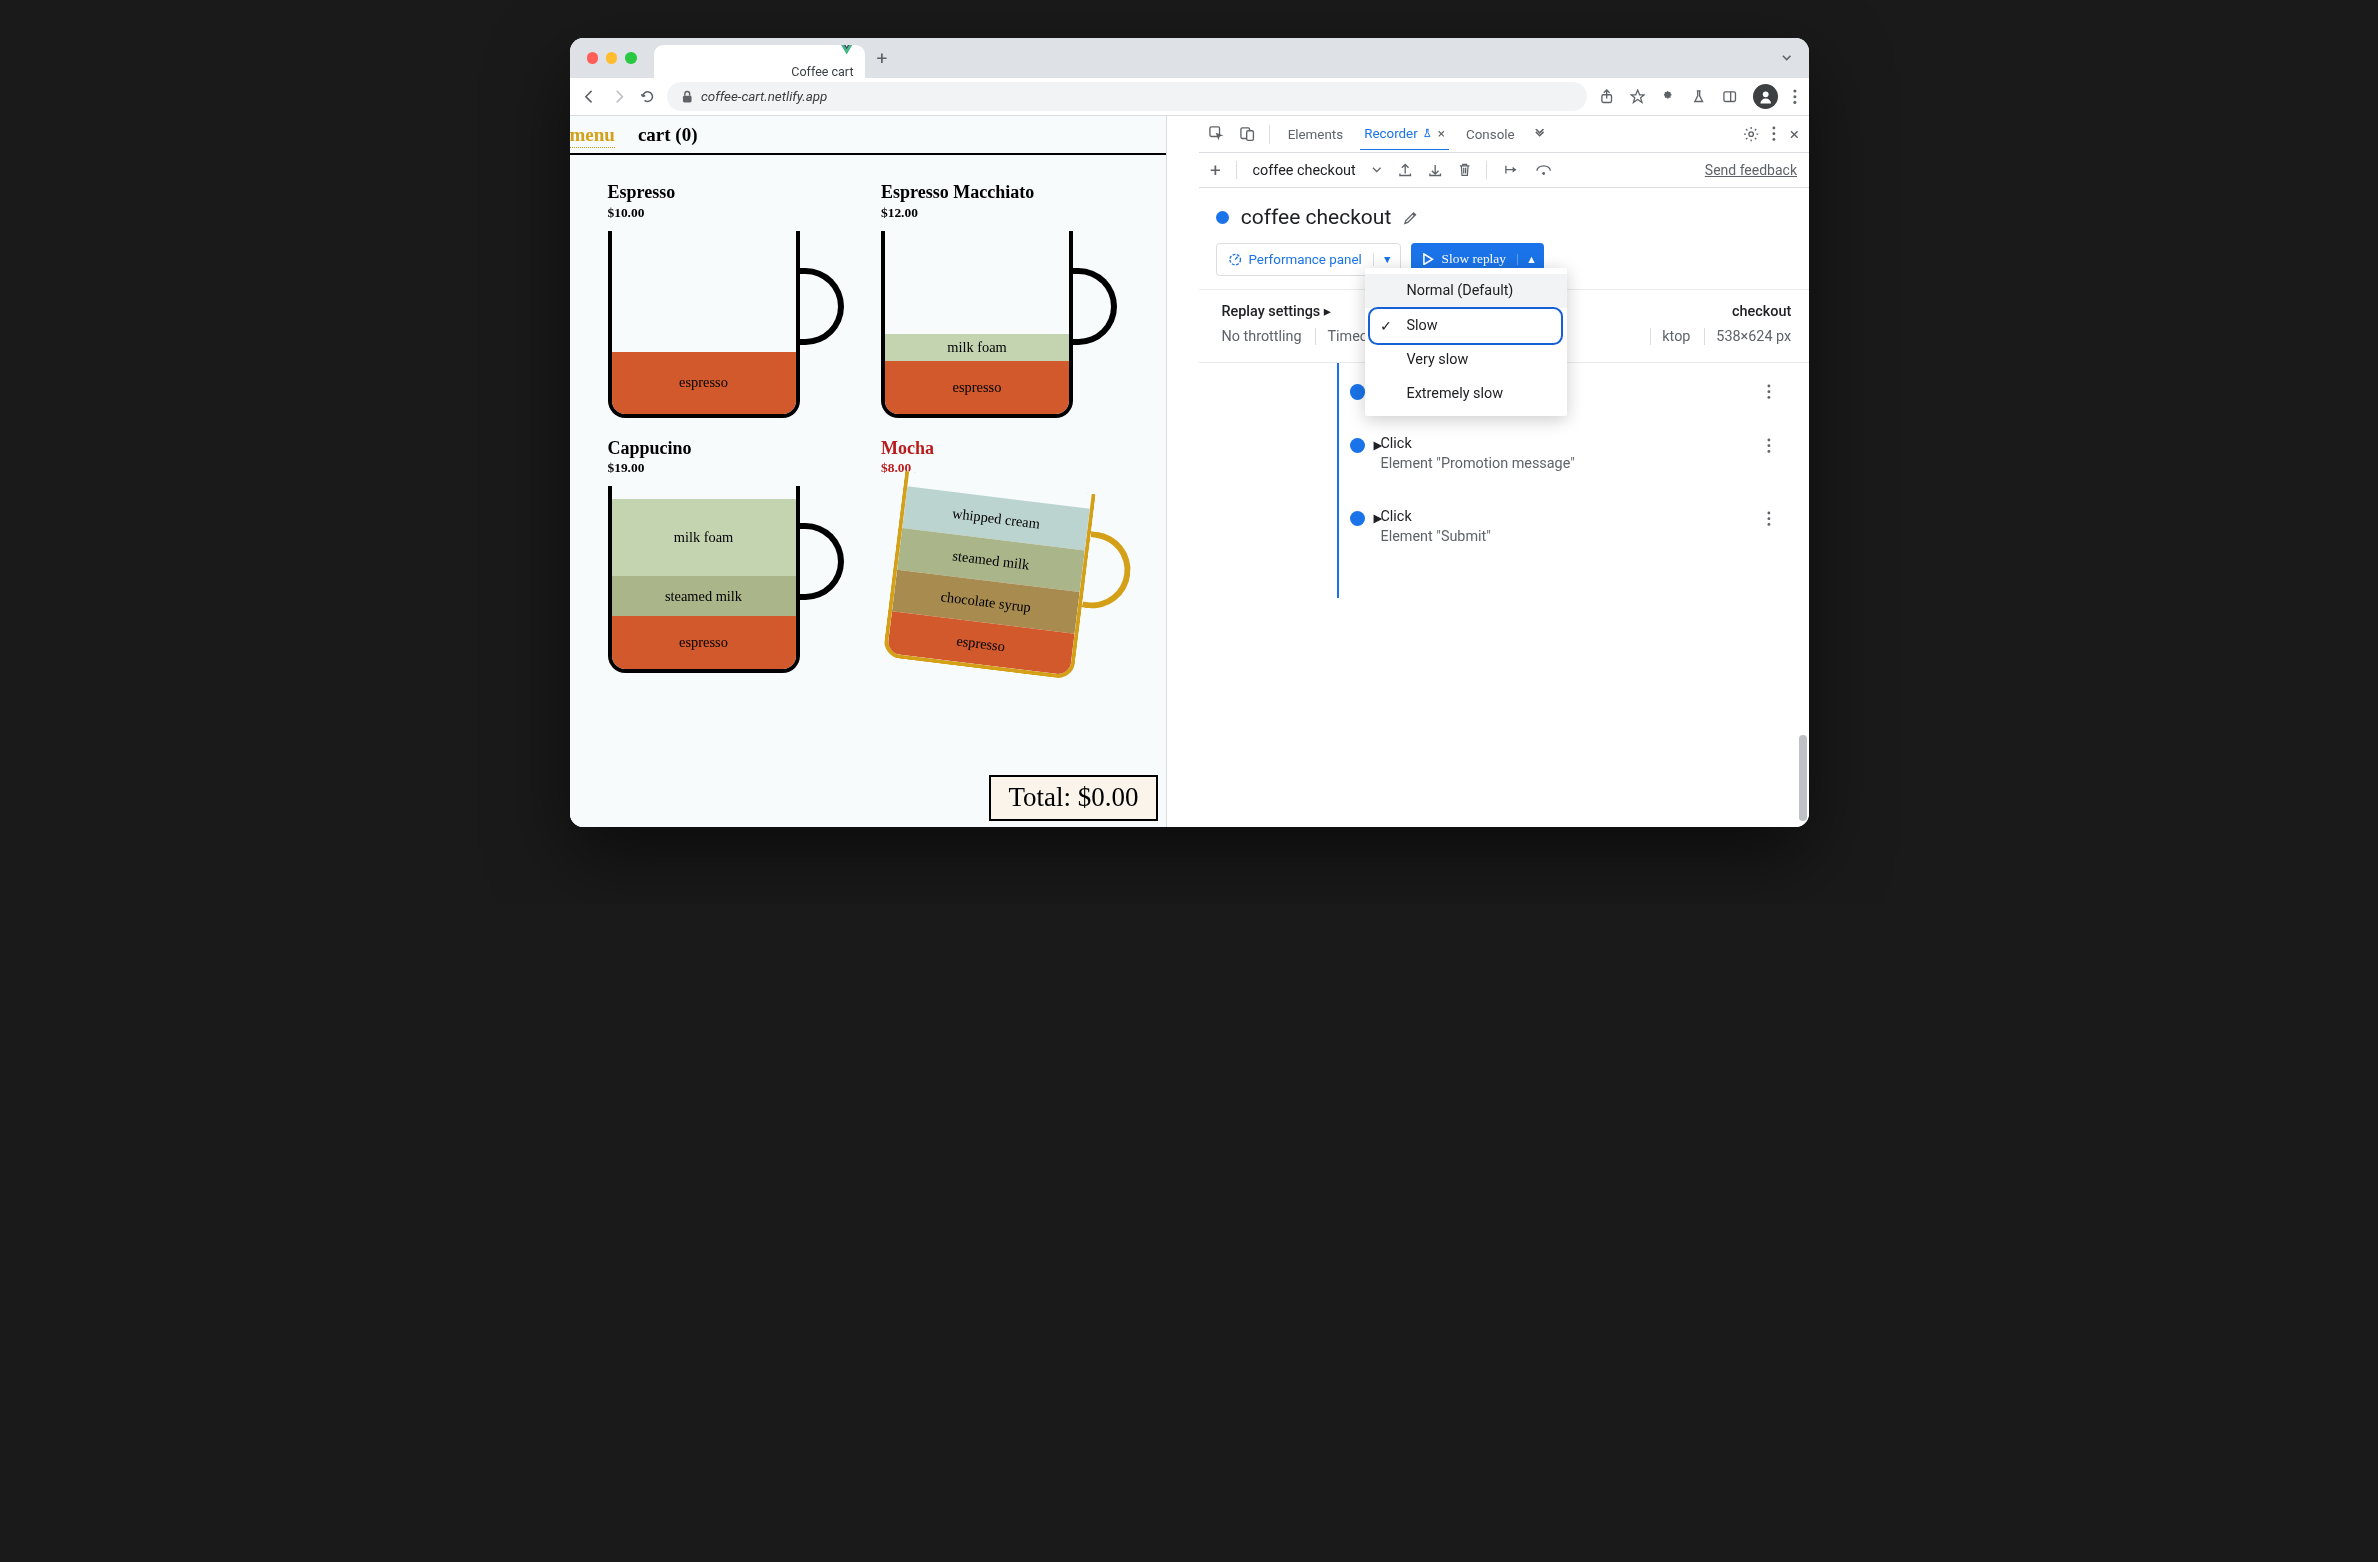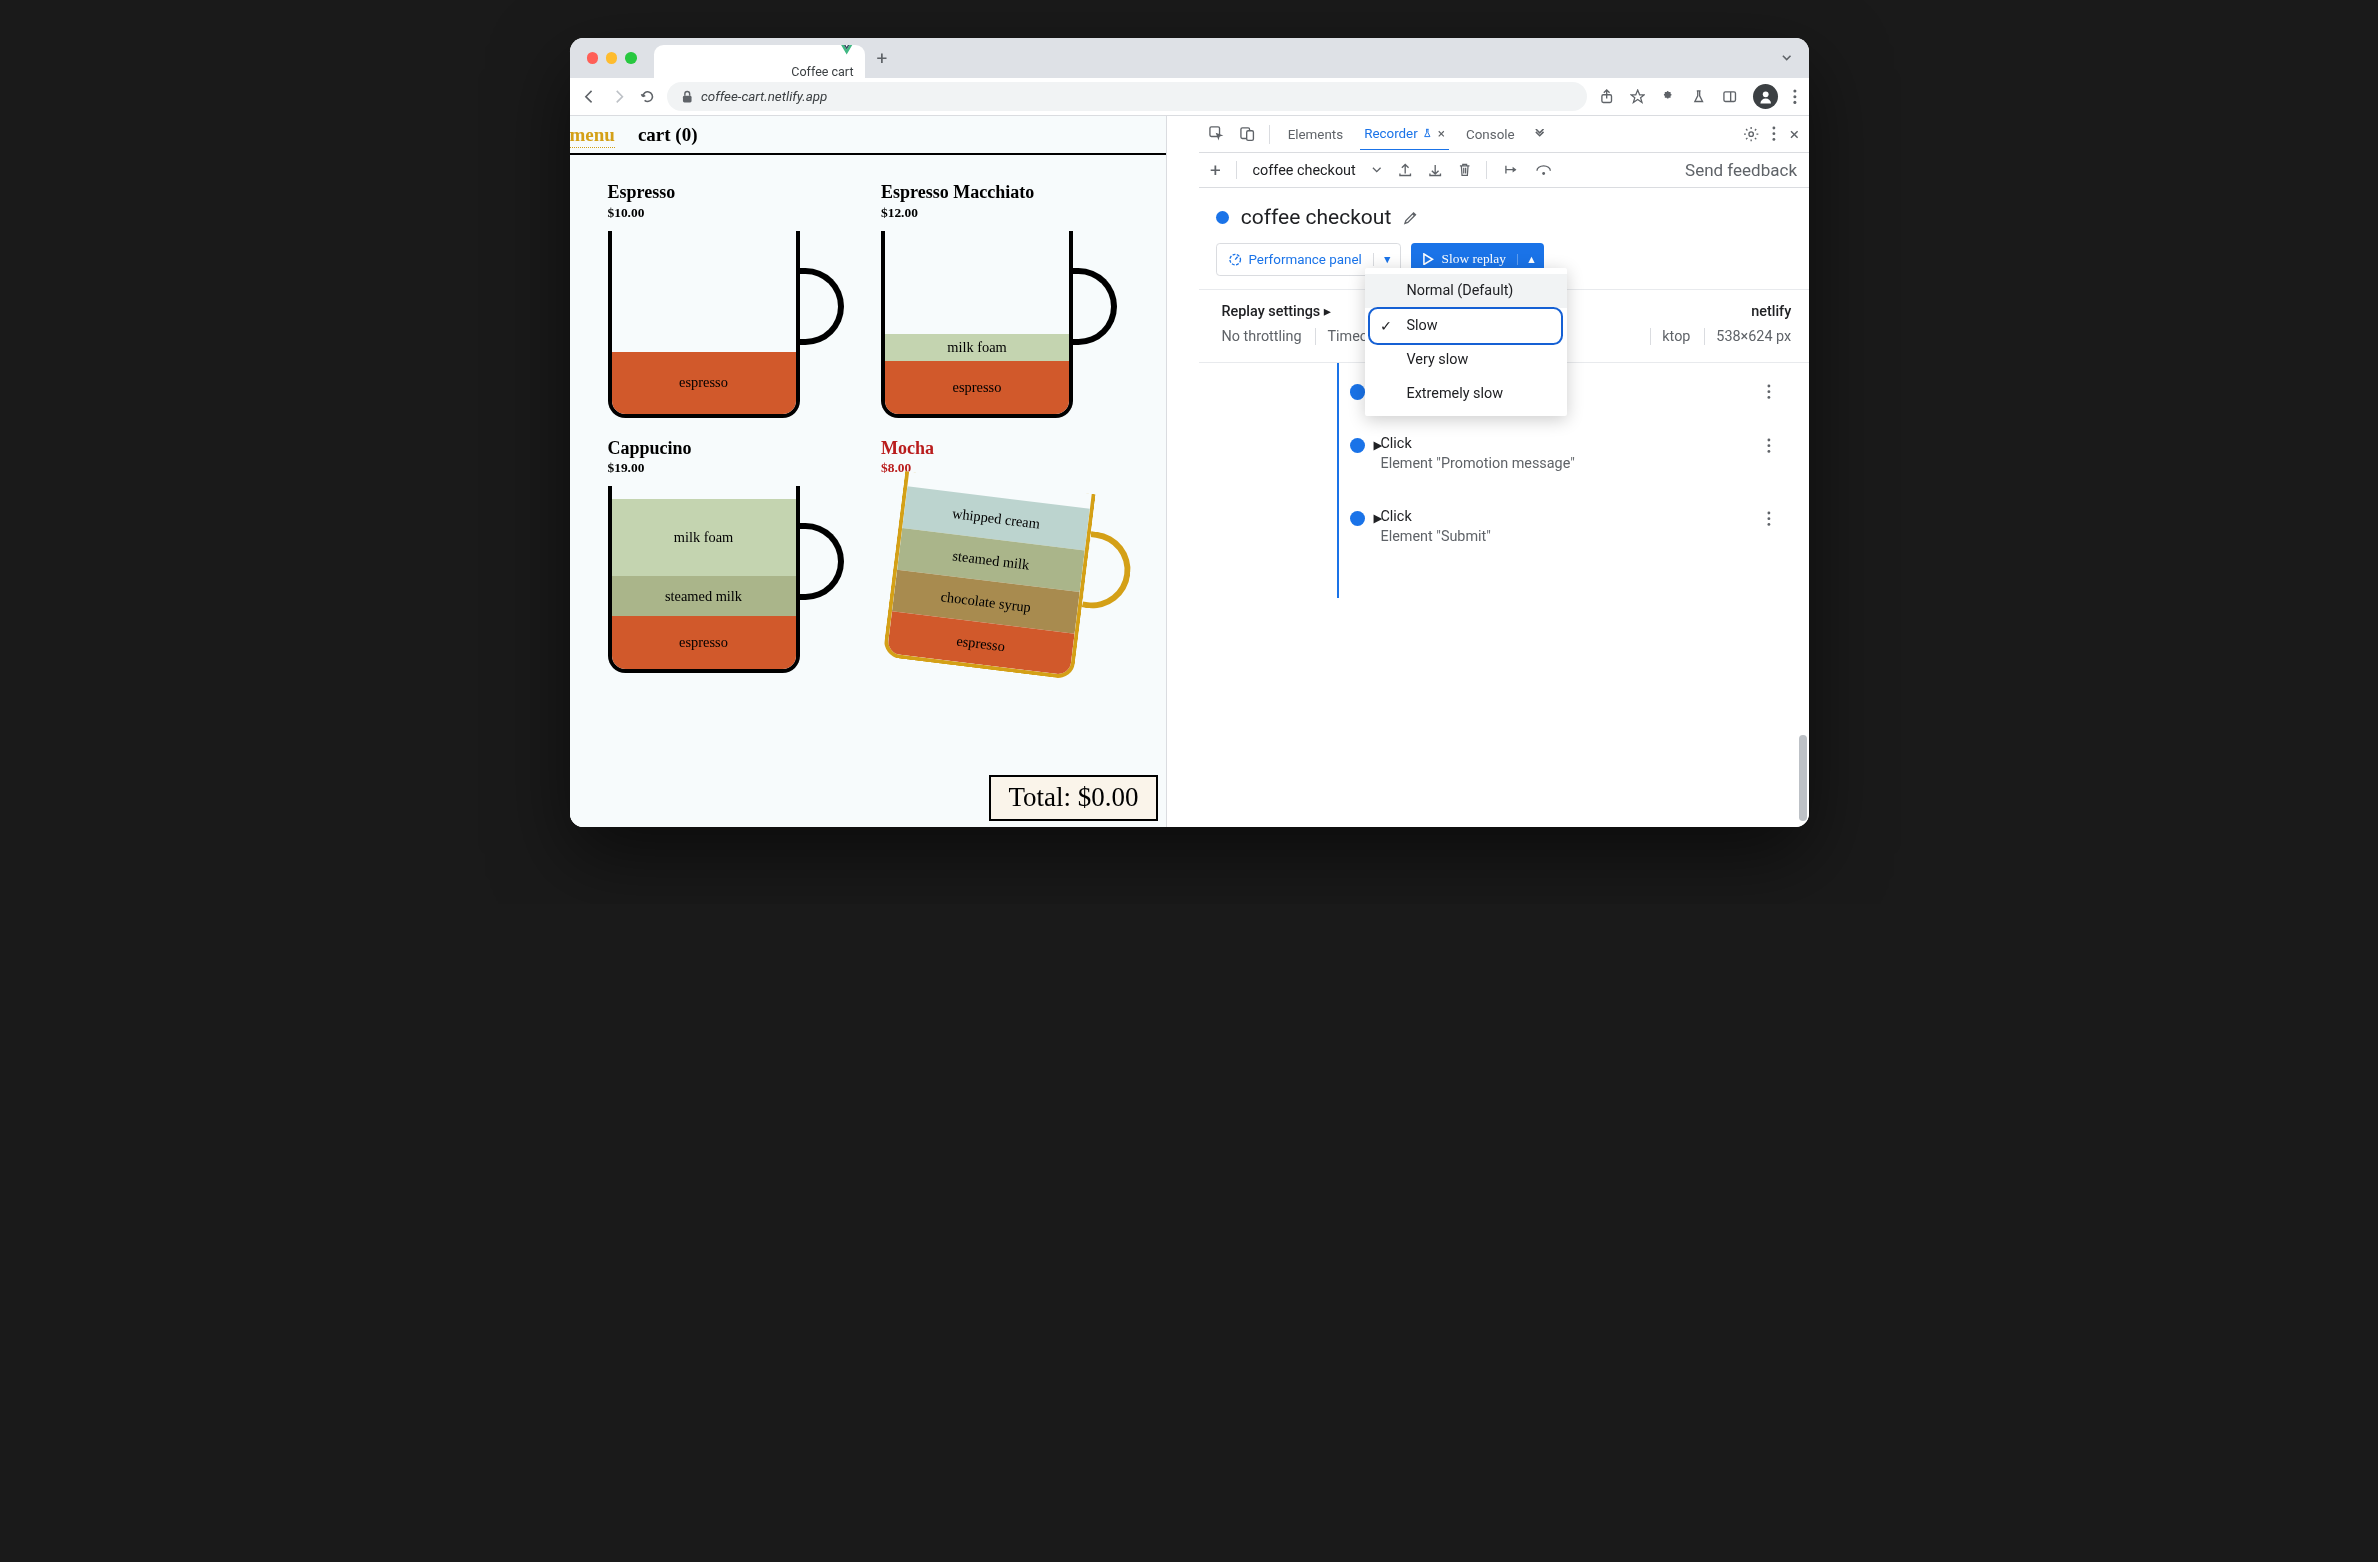--- a/index.html
+++ b/index.html
@@ -207,21 +207,21 @@
     height: 35px;
     border-bottom: 1px solid #dadce0;
     display: flex;
     align-items: center;
     padding: 0 11.5px;
     gap: 15.4px;
     color: #5f6368;
   }
   .tb-title { color: #202124; font-size: 14.4px; }
   .tb-caret { font-size: 11.5px; }
-  .feedback { margin-left: auto; font-size: 17px; color:#5f6368;}
+  .feedback { margin-left: auto; font-size: 14px; text-decoration: underline; color:#5f6368;}
   .rec-header {
     display: flex;
     align-items: center;
     gap: 11.5px;
     padding: 17.3px 17.3px 13.4px 17.3px;
     font-size: 21px;
   }
   .rec-dot {
     width: 13.4px; height: 13.4px; border-radius: 50%; background: #1a73e8;
   }
@@ -617,21 +617,21 @@
                 <path d="M2 1 L11 6.5 L2 12 Z" fill="none" stroke="#fff" stroke-width="1.6"></path>
               </svg>
             <span>Slow replay</span>
           </div>
           <div class="caret">▲</div>
         </div>
       </div>
 
       <div class="settings-row">
         <span class="hdr"><span>Replay settings</span> ▸</span>
-        <span class="hdr" style="margin-left:auto;">netlify</span>
+        <span class="hdr" style="margin-left:auto;">checkout</span>
       </div>
       <div class="settings-sub">
         <span>No throttling</span>
         <span>Timeout:</span>
         <span style="margin-left:auto;">ktop</span>
         <span>538×624 px</span>
       </div>
 
       <div class="timeline">
         <div class="tl-line"></div>

